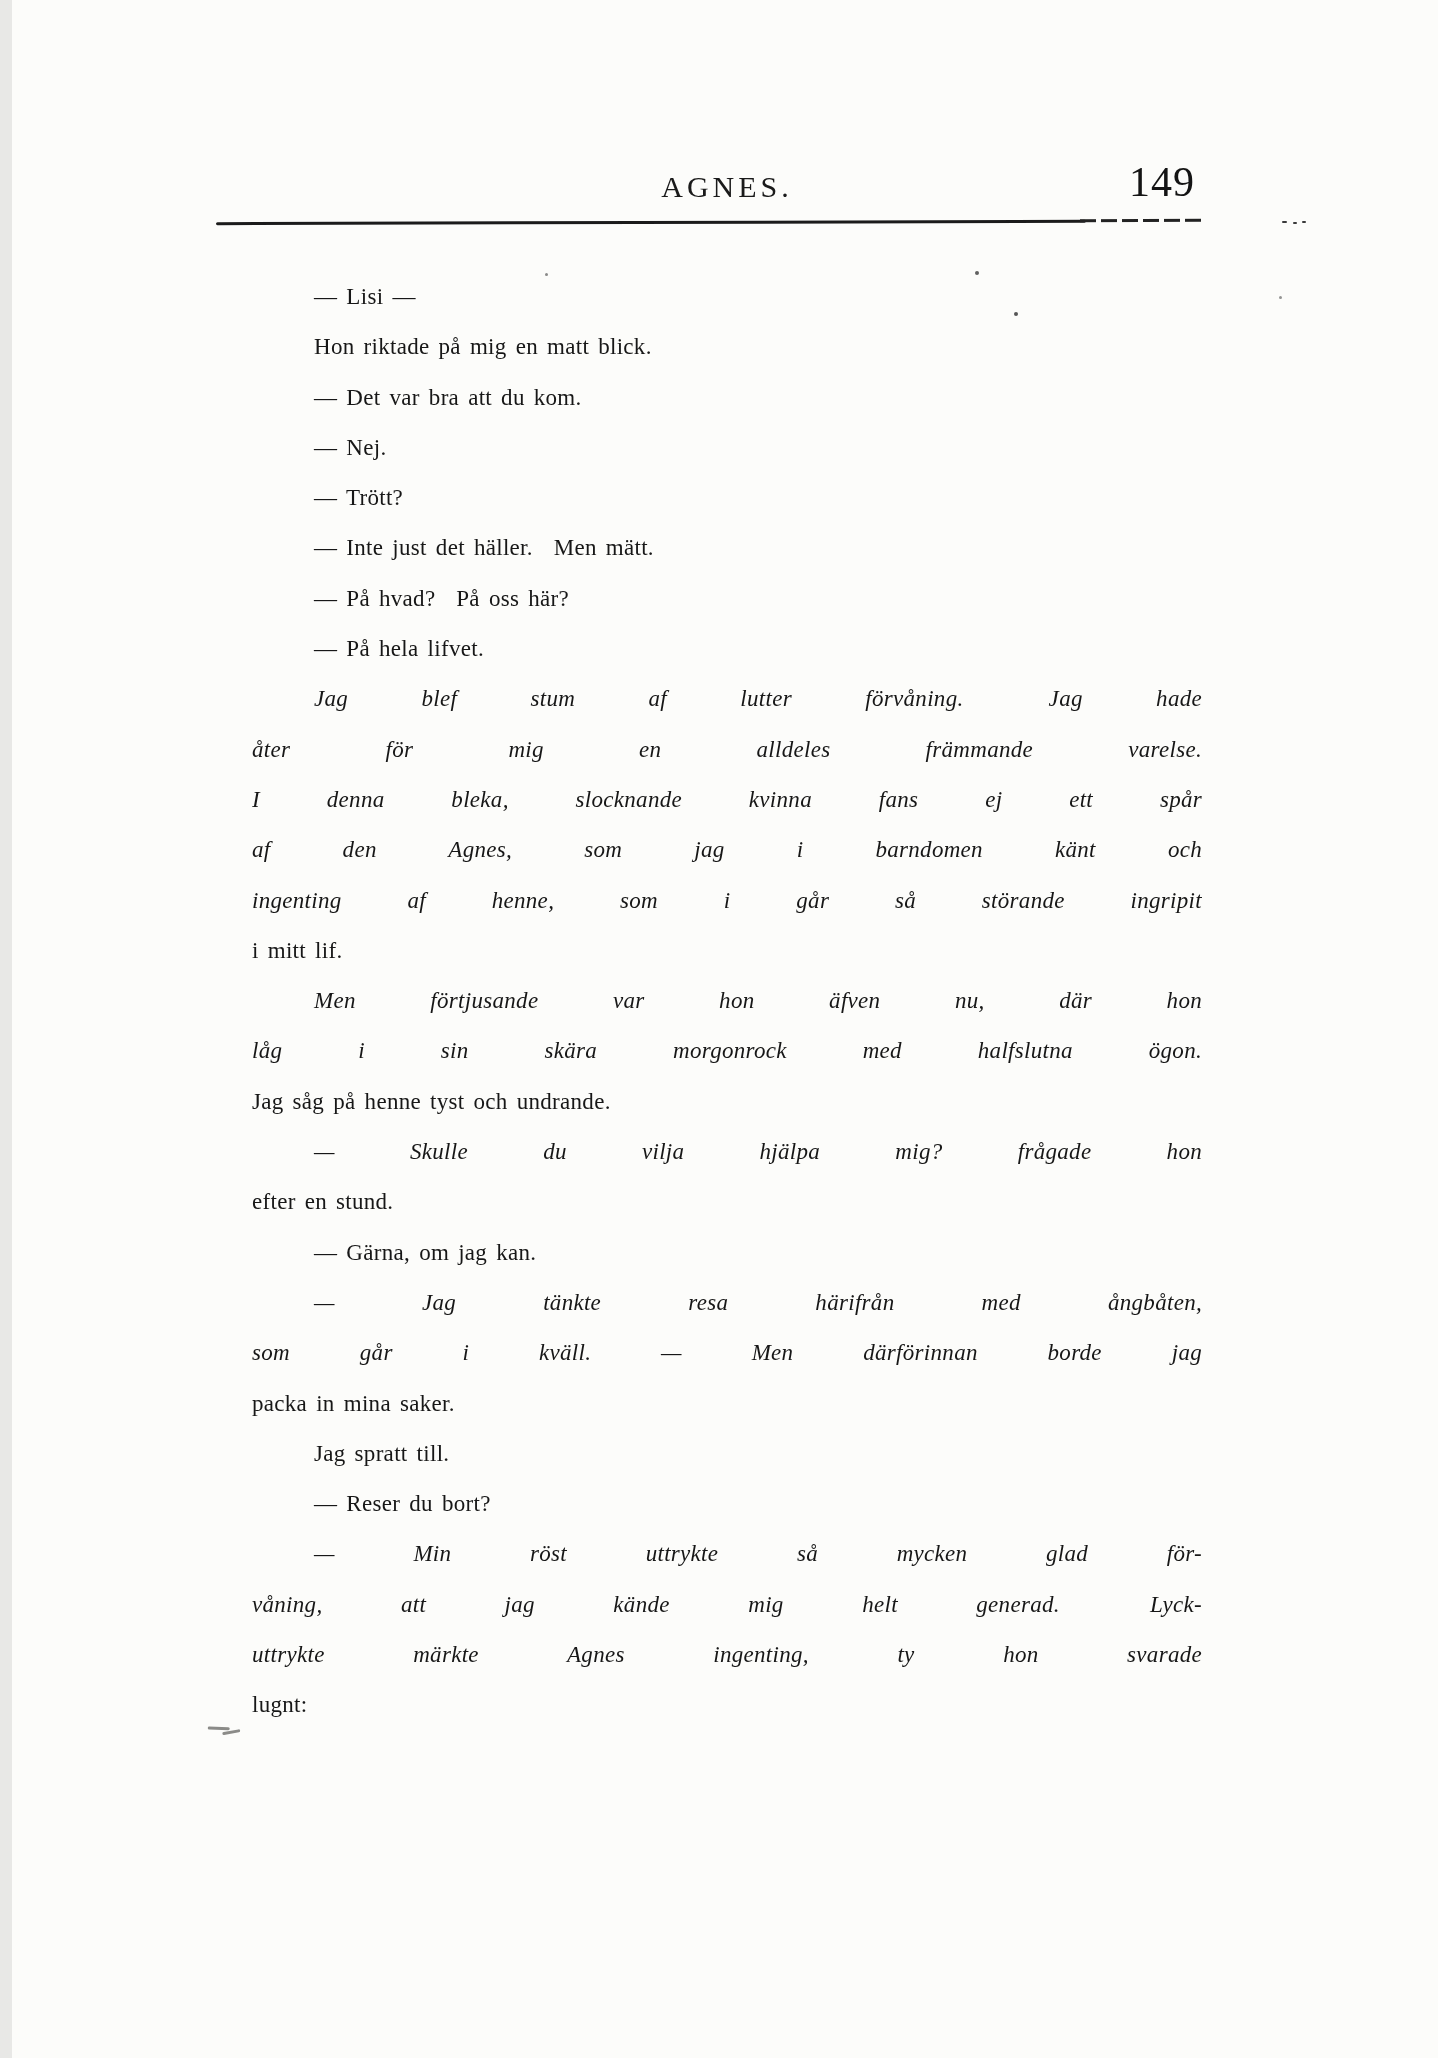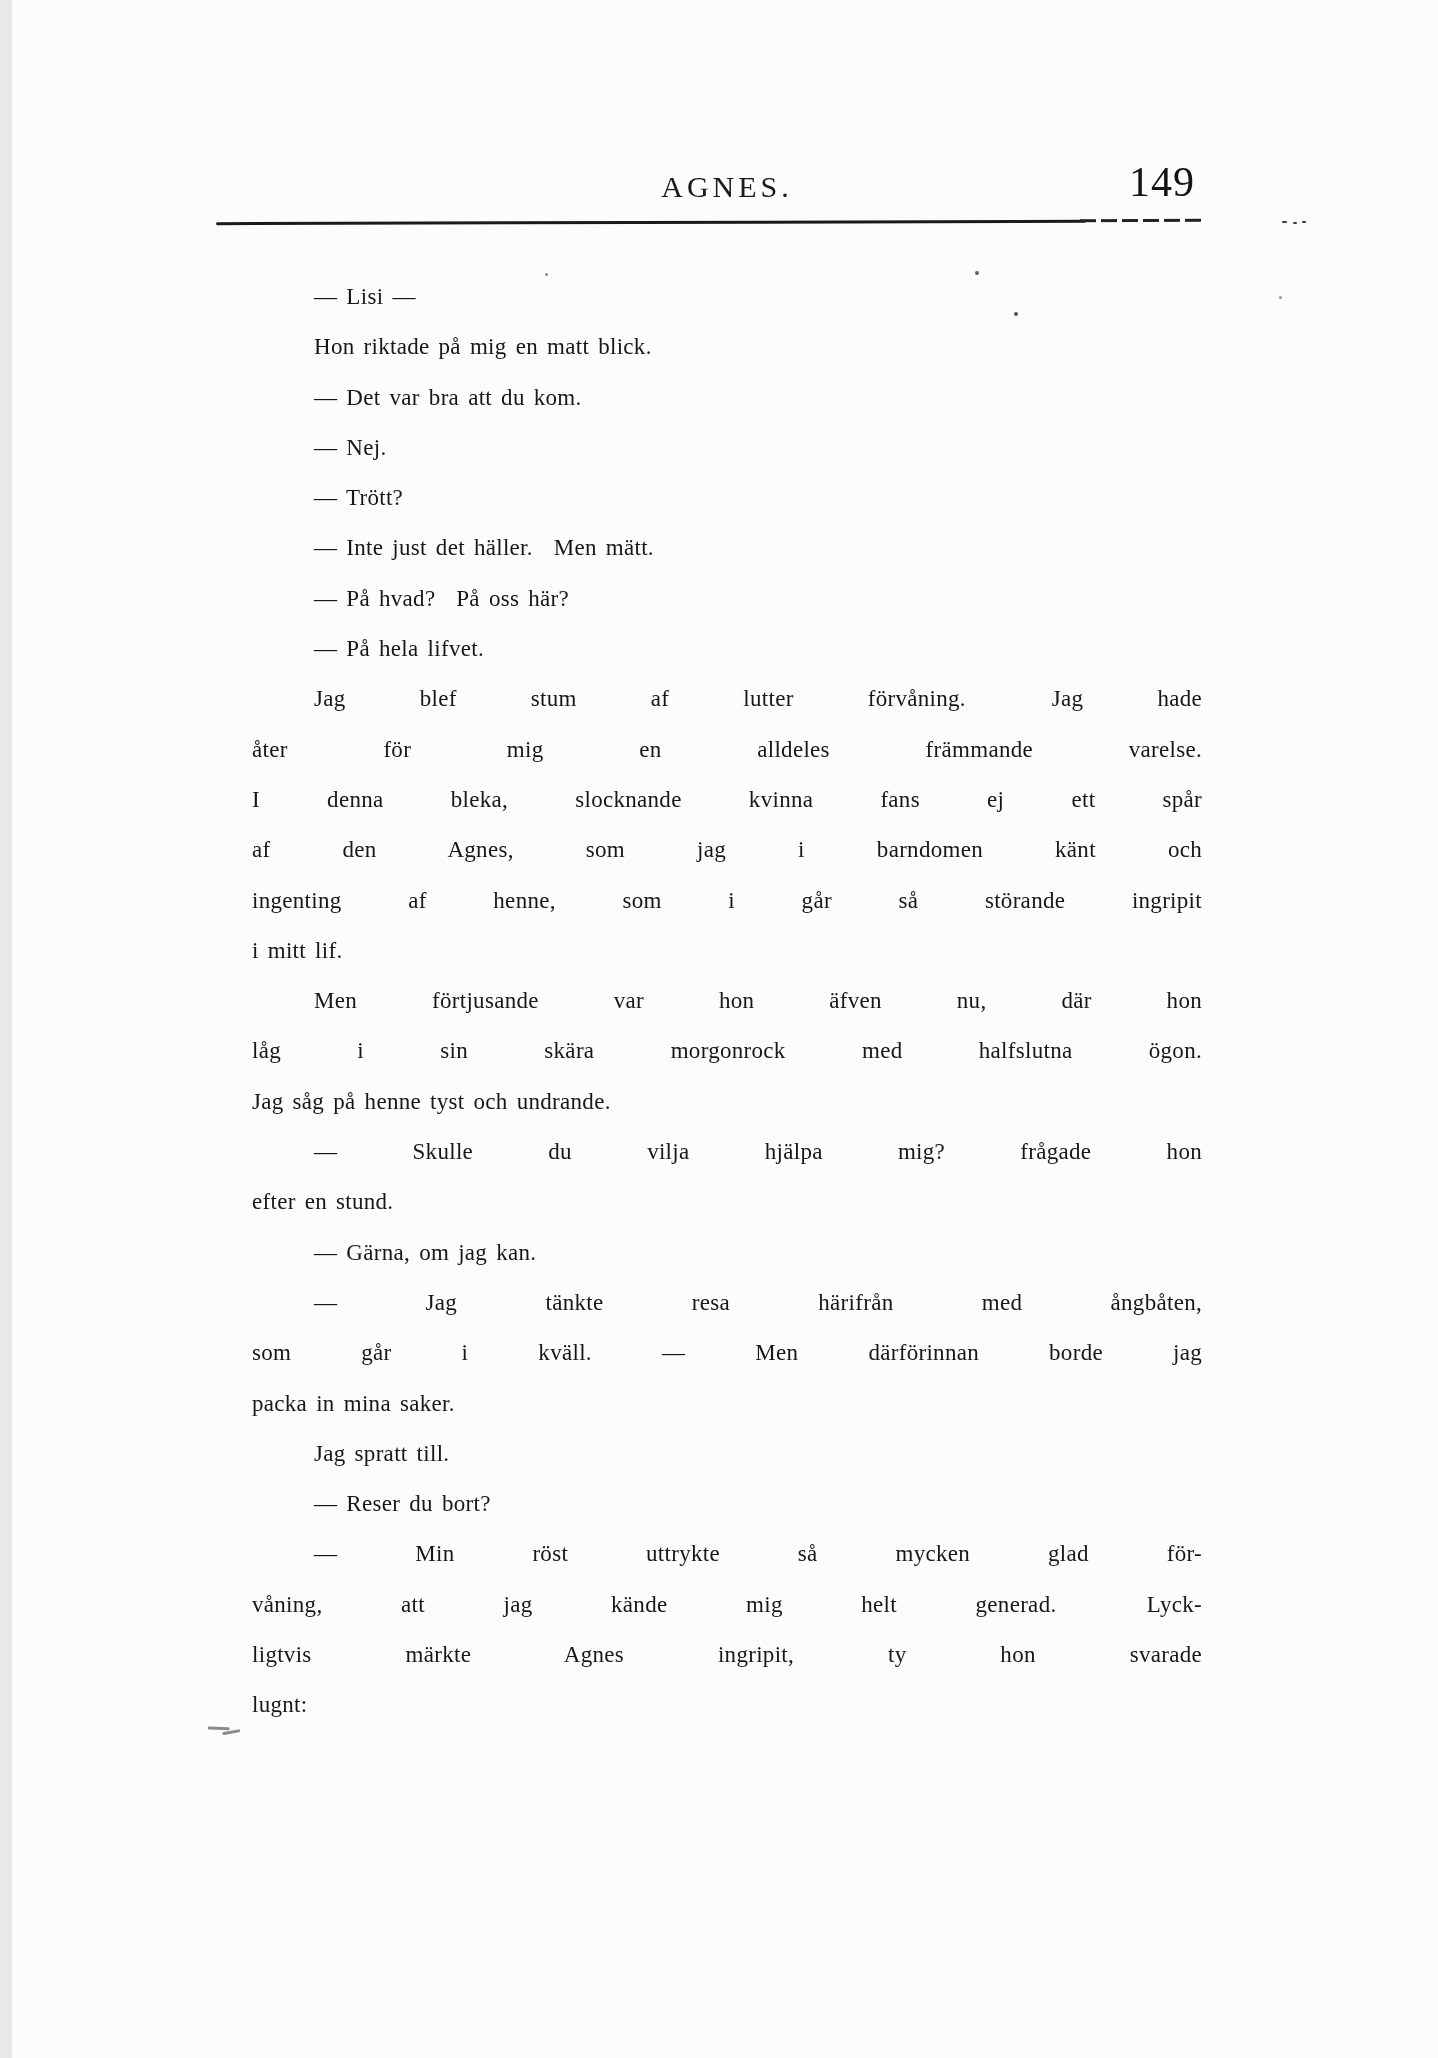--- a/index.html
+++ b/index.html
@@ -83,20 +83,21 @@
     white-space: nowrap;
     word-spacing: 3px;
     letter-spacing: 0.3px;
     color: #171717;
   }
   .text-line.j {
     white-space: normal;
     text-align: justify;
     text-align-last: justify;
     overflow: hidden;
+    font-style: italic;
   }
   .text-line.in {
     text-indent: 62px;
   }
   
   .speck {
     position: absolute;
     background: #2c2c2c;
     border-radius: 50%;
   }
@@ -155,21 +156,21 @@
       <div class="text-line j in">— Skulle du vilja hjälpa mig? frågade hon</div>
       <div class="text-line">efter en stund.</div>
       <div class="text-line in">— Gärna, om jag kan.</div>
       <div class="text-line j in">— Jag tänkte resa härifrån med ångbåten,</div>
       <div class="text-line j">som går i kväll. — Men därförinnan borde jag</div>
       <div class="text-line">packa in mina saker.</div>
       <div class="text-line in">Jag spratt till.</div>
       <div class="text-line in">— Reser du bort?</div>
       <div class="text-line j in">— Min röst uttrykte så mycken glad för-</div>
       <div class="text-line j">våning, att jag kände mig helt generad.  Lyck-</div>
-      <div class="text-line j">ligtvis märkte Agnes ingripit, ty hon svarade</div>
+      <div class="text-line j">uttrykte märkte Agnes ingenting, ty hon svarade</div>
       <div class="text-line">lugnt:</div>
     </div>
 
   <div class="speck" style="left:963px; top:271px; width:4px; height:4px; opacity:.75;"></div>
   <div class="speck" style="left:1002px; top:312px; width:4px; height:4px; opacity:.8;"></div>
   <div class="speck" style="left:1267px; top:296px; width:3px; height:3px; opacity:.5;"></div>
   <div class="speck" style="left:533px; top:273px; width:3px; height:3px; opacity:.55;"></div>
   <div class="margin-smudge">
     <span class="s1"></span>
       <span class="s2"></span>

